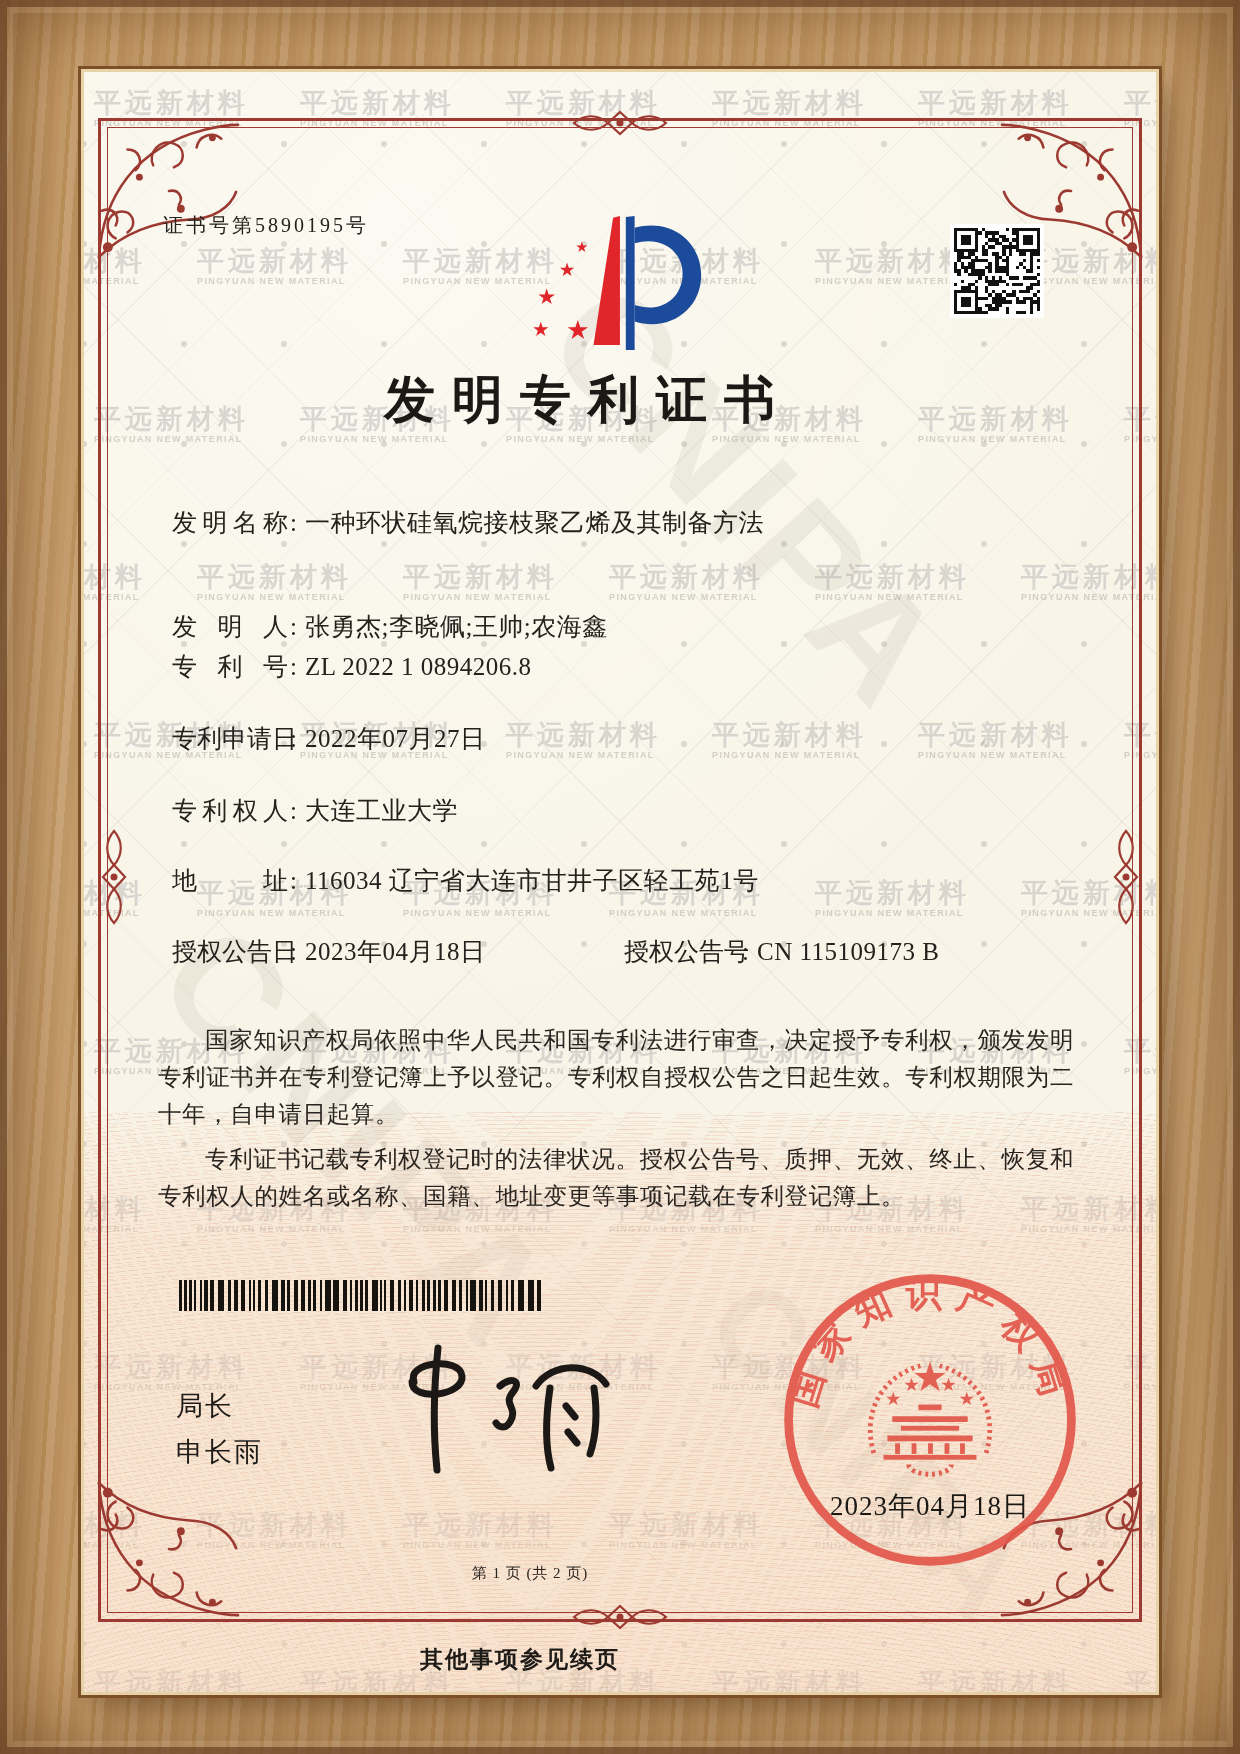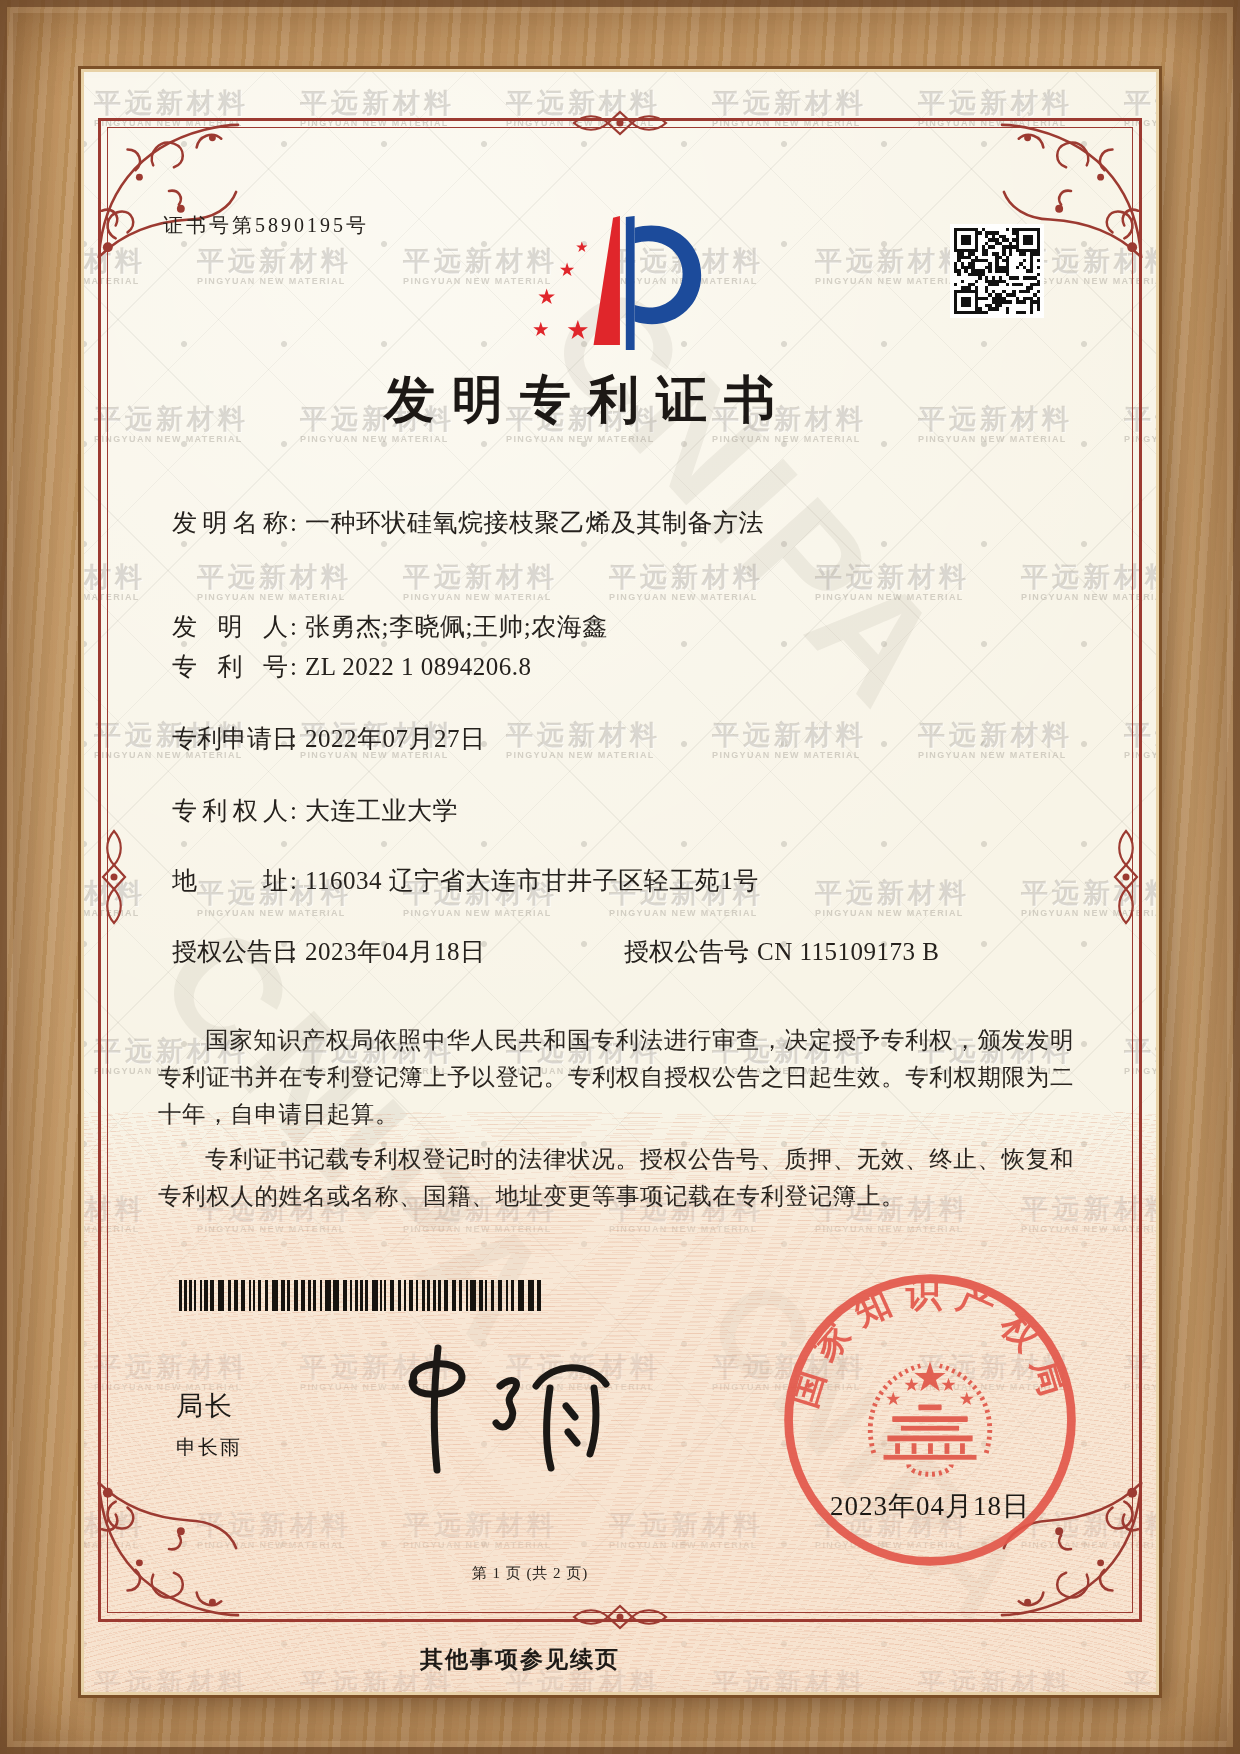--- a/index.html
+++ b/index.html
@@ -72,21 +72,21 @@
   .colon{margin:0 8px 0 2px;}
   .fvalue{letter-spacing:.5px;}
   .pair2{position:absolute;left:452px;top:0;white-space:nowrap;}
   .paras{position:absolute;left:66px;top:942px;width:932px;font-size:23.5px;line-height:37px;
     color:#2a2520;text-align:justify;letter-spacing:.6px;}
   .paras p{margin:8px;text-indent:2em;}
   .barcode{position:absolute;left:93px;top:1208px;width:370px;height:31px;}
   .barcode svg{width:100%;height:100%;display:block;}
   .director-label{position:absolute;left:92px;top:1316px;font-size:27px;color:#1d1a17;
     font-family:"Liberation Sans","DejaVu Sans",sans-serif;letter-spacing:2px;}
-  .director-name{position:absolute;left:92px;top:1362px;font-size:20px;color:#1d1a17;
+  .director-name{position:absolute;left:92px;top:1362px;font-size:27px;color:#1d1a17;
     font-family:"Liberation Sans","DejaVu Sans",sans-serif;letter-spacing:2px;text-align:center;}
   .signature{position:absolute;left:292px;top:1262px;width:250px;height:150px;}
   .seal{position:absolute;left:691px;top:1193px;width:310px;height:310px;opacity:.92;mix-blend-mode:multiply;}
   .seal svg{width:100%;height:100%;}
   .seal-date{position:absolute;left:696px;top:1416px;width:300px;text-align:center;
     font-size:27px;color:#1c1915;letter-spacing:1px;z-index:4;}
   .page-indicator{position:absolute;left:296px;top:1492px;width:300px;text-align:center;
     font-size:15px;color:#2a2520;letter-spacing:1px;}
   .note{position:absolute;left:286px;top:1572px;width:300px;text-align:center;
     font-size:23px;font-weight:bold;color:#1d1a17;letter-spacing:2px;}

